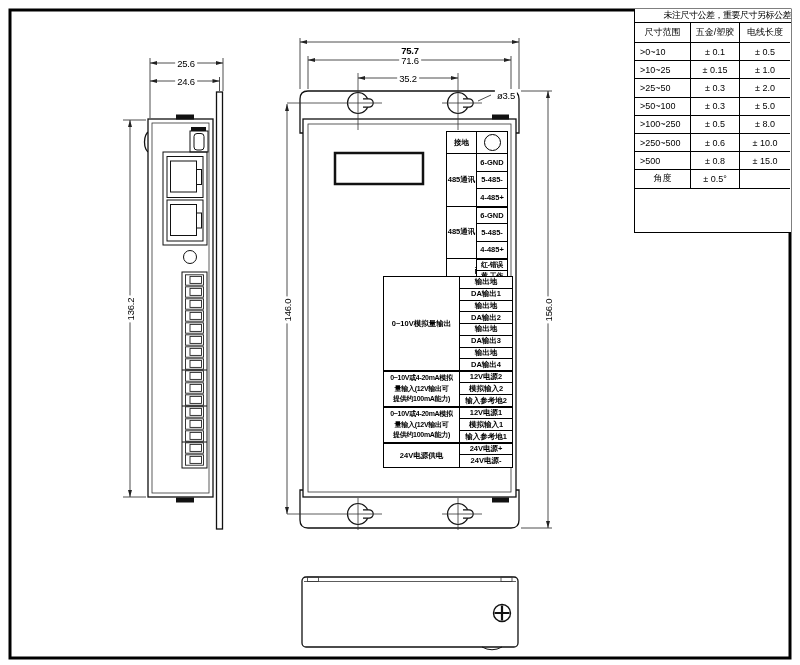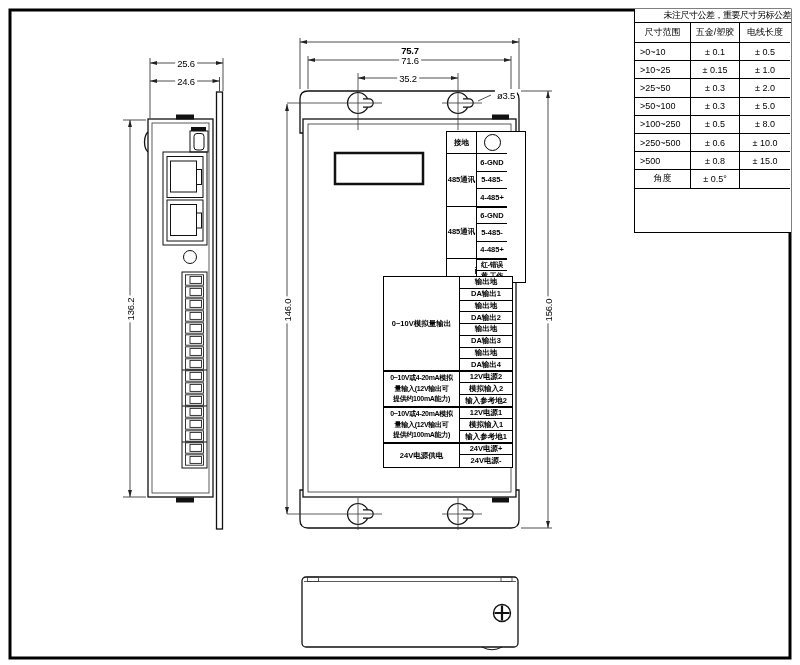--- a/index.html
+++ b/index.html
@@ -22,21 +22,21 @@
   .dim.rot { transform:translate(-50%,-50%) rotate(-90deg); }
 
   
   .ttab { position:absolute; display:grid; background:#fff; border:1px solid #000; }
   .ttab > div { border-right:1px solid #000; border-bottom:1px solid #000;
                 display:flex; align-items:center; justify-content:center;
                 font-weight:bold; font-size:7.5px; white-space:nowrap; overflow:hidden; }
   .ttab > div.nr { border-right:none; }
   .ttab > div.nb { border-bottom:none; }
   .ttab > div.bt { border-top:1px solid #000; }
-  .ut { left:446px; top:131px; width:80px; height:152px;
+  .ut { left:446px; top:131px; width:62px; height:152px;
         grid-template-columns:30px 30px;
         grid-template-rows:22px repeat(6,17.5px) repeat(2,11.5px); }
   .ut .sm { font-size:7px; letter-spacing:-0.3px; }
   .gnd-circle { width:17px; height:17px; border:1.2px solid #000; border-radius:50%; }
   .lt { left:383px; top:276px; width:130px; height:192px;
         grid-template-columns:76px 52px;
         grid-template-rows:repeat(8,11.75px) repeat(6,12px) repeat(2,12px); }
   .lt .lbl3 { flex-direction:column; justify-content:center; font-size:7px;
               letter-spacing:-0.3px; line-height:10.5px; }
   .lt .lbl3 span { display:block; }

